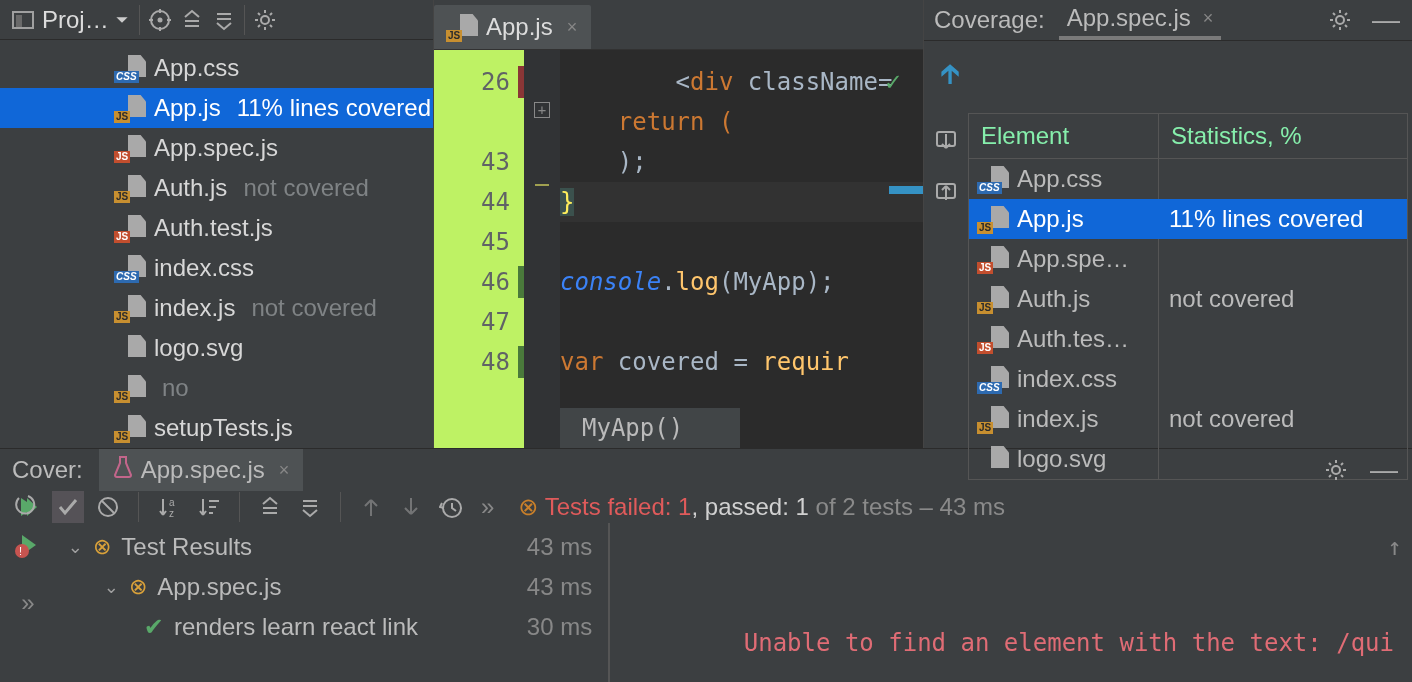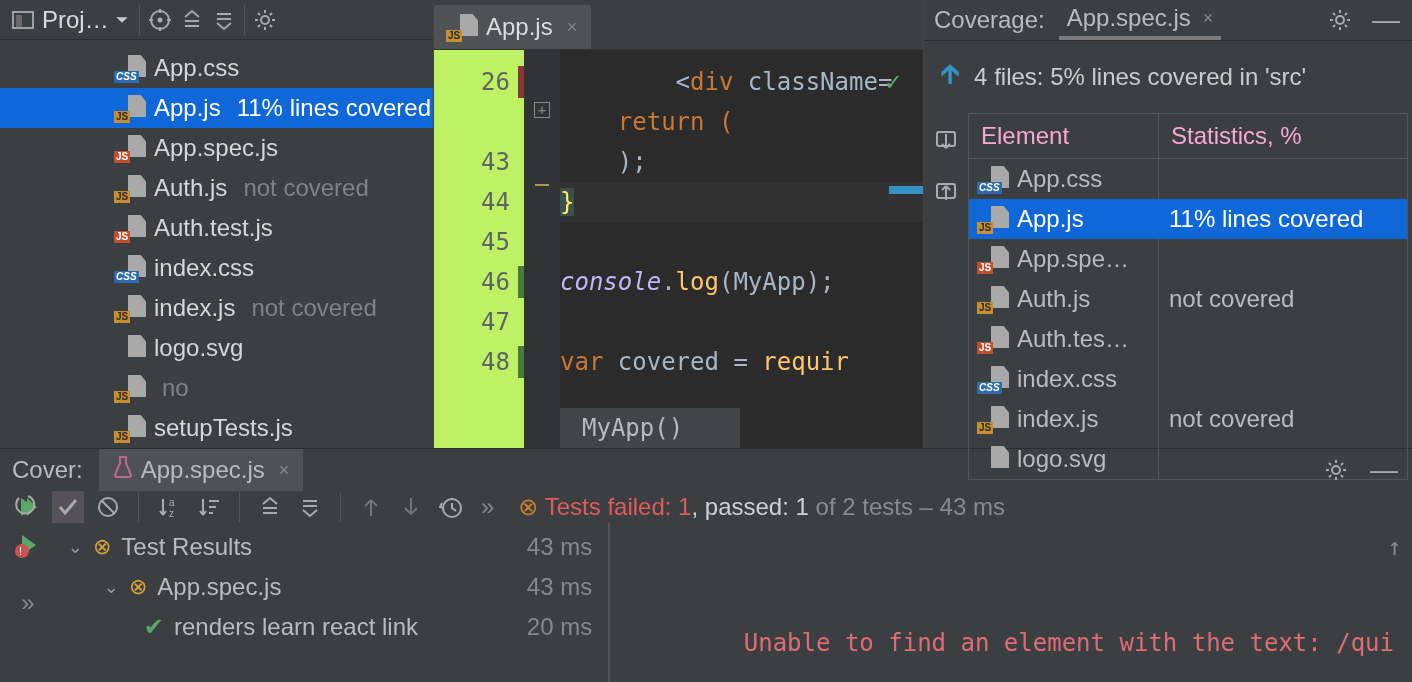--- a/index.html
+++ b/index.html
@@ -93,21 +93,21 @@
     border: 1px solid #888; color: #888;
     font-size: 14px; line-height: 14px; text-align: center;
   }
   .code-area { flex: 1; padding-top: 12px; position: relative; color: #a9b7c6; }
   .code-line { height: 40px; line-height: 40px; white-space: pre; }
   .kw { color: #cc7832; }
   .ident { color: #a9b7c6; }
   .func { color: #ffc66d; }
   .brace-hl { color: #ffef5c; background: #3b514d; }
   .caret-line { background: #323232; }
-  .obj { color: #c4b5fd; font-style: italic; }
+  .obj { color: #3b82f6; font-style: italic; }
   .hint-popup {
     position: absolute; bottom: 0; left: 0;
     background: #414547; color: #bababa;
     padding: 6px 22px; min-width: 180px;
   }
   .check-icon { position: absolute; top: 16px; right: 22px; color: #59a869; font-size: 26px; }
   .scrollbar-mark { position: absolute; right: 0; top: 136px; width: 34px; height: 8px; background: #3592c4; }
 
   
   .coverage-panel { flex: 1; background: #3c3f41; display: flex; flex-direction: column; }
@@ -126,21 +126,21 @@
     padding: 12px 16px; color: #ccc;
     display: flex; align-items: center; gap: 14px;
   }
   .cov-summary .arrow-up { color: #3592c4; font-size: 28px; }
   .cov-body { display: flex; flex: 1; }
   .cov-side { width: 44px; display: flex; flex-direction: column; align-items: center; gap: 20px; padding-top: 12px; color: #9c9c9c; }
   .cov-table { flex: 1; border: 1px solid #555; margin-right: 4px; overflow: hidden; }
   .cov-th {
     display: flex; background: #3c3f41; border-bottom: 1px solid #555;
   }
-  .cov-th > div { padding: 8px 12px; color: #f9a8d4; }
+  .cov-th > div { padding: 8px 12px; color: #86efac; }
   .cov-col1 { width: 190px; border-right: 1px solid #555; }
   .cov-col2 { flex: 1; }
   .cov-row {
     display: flex; align-items: center; height: 40px;
   }
   .cov-row .c1 { width: 190px; display: flex; align-items: center; gap: 8px; border-right: 1px solid #555; height: 100%; padding: 0 10px; overflow: hidden; white-space: nowrap; }
   .cov-row .c2 { flex: 1; padding: 0 10px; white-space: nowrap; }
   .cov-row.sel { background: #1067d8; color: #fff; }
   .cov-row.sel .c1 { border-right-color: #1067d8; }
 
@@ -354,21 +354,20 @@
       <span class="tb-btn">
         <svg width="24" height="24" viewBox="0 0 24 24">
             <circle cx="12" cy="12" r="4" fill="none" stroke="#aaa" stroke-width="2"></circle>
             <path d="M12 2v3M12 19v3M2 12h3M19 12h3M5 5l2 2M17 17l2 2M19 5l-2 2M5 19l2-2" stroke="#aaa" stroke-width="2"></path>
           </svg>
       </span>
       <span class="tb-btn" style="font-size:28px;color:#aaa">—</span>
     </div>
     <div class="cov-summary">
       <span class="arrow-up">🡱</span>
-      <span>4 files: 5% lines covered in 'src'</span>
     </div>
     <div class="cov-body">
       <div class="cov-side">
         <span class="tb-btn">
           <svg width="26" height="26" viewBox="0 0 26 26">
               <rect x="4" y="4" width="18" height="14" rx="2" fill="none" stroke="#aaa" stroke-width="2"></rect>
               <path d="M13 6 v14 M13 20 l-4 -4 M13 20 l4 -4" stroke="#aaa" stroke-width="2" fill="none"></path>
             </svg>
         </span>
         <span class="tb-btn">
@@ -579,21 +578,21 @@
       </div>
       <div class="rt-row l2">
         <span class="chev">⌄</span>
         <span class="status-fail">⊗</span>
         <span>App.spec.js</span>
         <span class="dur">43 ms</span>
       </div>
       <div class="rt-row l3">
         <span class="status-pass">✔</span>
         <span>renders learn react link</span>
-        <span class="dur">20 ms</span>
+        <span class="dur">30 ms</span>
       </div>
     </div>
     <div class="run-output">
       <span class="scroll-up">↑</span>
       <span>  Unable to find an element with the text: /qui</span>
     </div>
   </div>
 </div>
 
 </body></html>

